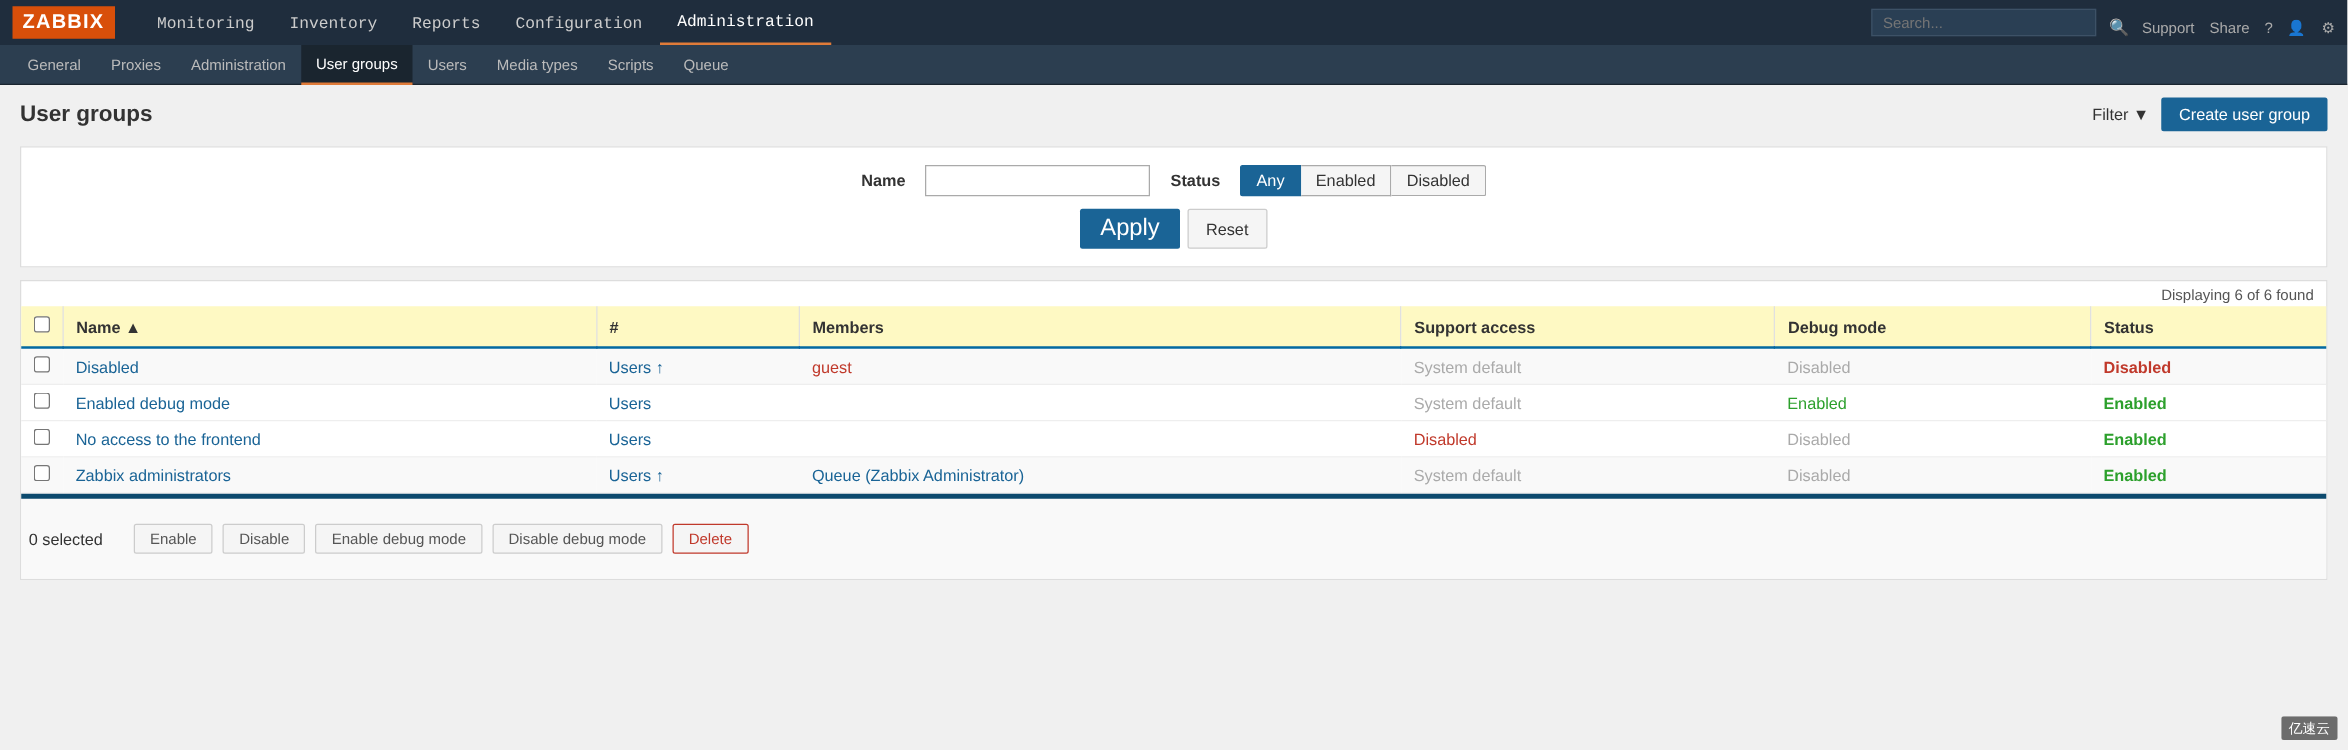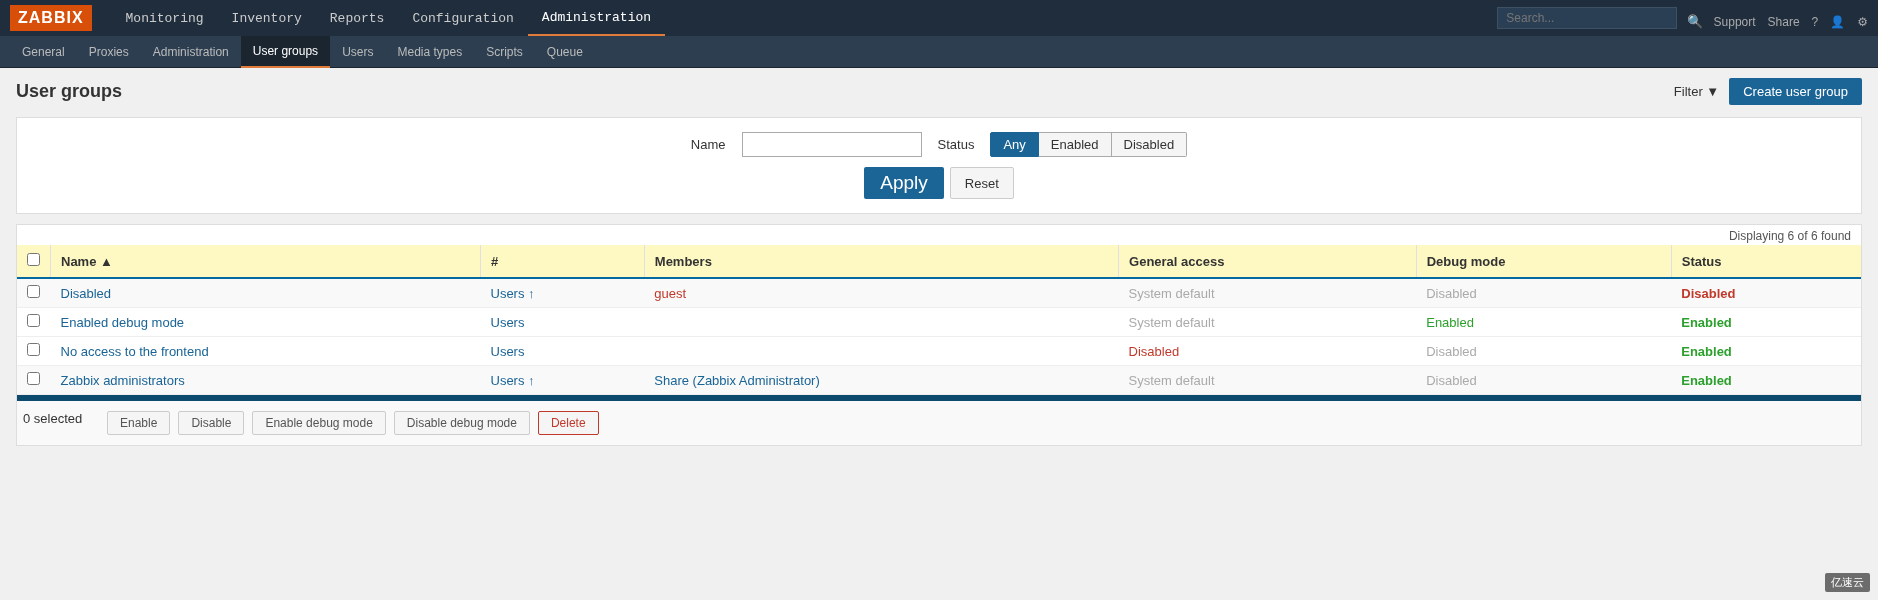--- a/index.html
+++ b/index.html
@@ -125,21 +125,21 @@
       align-items: center;
     }
     .filter-row {
       display: flex;
       align-items: center;
       gap: 16px;
       margin-bottom: 10px;
     }
     .filter-label {
       font-size: 13px;
-      font-weight: normal;
+      font-weight: bold;
       color: #333;
     }
     .filter-input {
       border: 1px solid #aaa;
       padding: 4px 6px;
       width: 180px;
       font-size: 13px;
     }
     .filter-buttons-row {
       display: flex;
@@ -218,23 +218,24 @@
       vertical-align: middle;
     }
     .link-blue { color: #1a6496; text-decoration: none; cursor: pointer; }
 
     
     .check-col { width: 28px; }
 
     
     .bottom-toolbar {
       display: flex;
+      align-items: center;
       gap: 8px;
-      padding: 10px 6px;
-      border-top: 6px solid #0c4a6e;
+      padding: 20px 6px;
+      border-top: 4px solid #0c4a6e;
       background: #f9f9f9;
     }
     .selected-count {
       font-size: 13px;
       color: #333;
       margin-right: 6px;
       min-width: 70px;
     }
     .btn-action {
       border: 1px solid #ccc;
@@ -351,21 +352,21 @@
       <thead>
         <tr>
           <th class="check-col">
             <input type="checkbox" style="">
           </th>
           <th>
             <span>Name ▲</span>
           </th>
           <th>#</th>
           <th>Members</th>
-          <th>General access</th>
+          <th>Support access</th>
           <th>Debug mode</th>
           <th>Status</th>
         </tr>
       </thead>
       <tbody id="table-body">
 
           <tr style="background: rgb(249, 249, 249);">
             <td><input type="checkbox" style=""></td>
             <td><a class="link-blue">Disabled</a></td>
             <td><a class="link-blue">Users ↑</a></td>
@@ -389,21 +390,21 @@
             <td><a class="link-blue">Users</a></td>
             <td></td>
             <td><span style="color:#c0392b;">Disabled</span></td>
             <td><span style="color:#aaa;">Disabled</span></td>
             <td><span style="color:#2ca02c;font-weight:bold;">Enabled</span></td>
           </tr>
           <tr style="background: rgb(249, 249, 249);">
             <td><input type="checkbox" style=""></td>
             <td><a class="link-blue">Zabbix administrators</a></td>
             <td><a class="link-blue">Users ↑</a></td>
-            <td><a style="color:#1a6496;text-decoration:none;cursor:pointer;">Share (Zabbix Administrator)</a></td>
+            <td><a style="color:#1a6496;text-decoration:none;cursor:pointer;">Queue (Zabbix Administrator)</a></td>
             <td><span style="color:#aaa;">System default</span></td>
             <td><span style="color:#aaa;">Disabled</span></td>
             <td><span style="color:#2ca02c;font-weight:bold;">Enabled</span></td>
           </tr>
         </tbody>
     </table>
 
     <div class="bottom-toolbar">
       <span class="selected-count">0 selected</span>
       <button class="btn-action">Enable</button>

